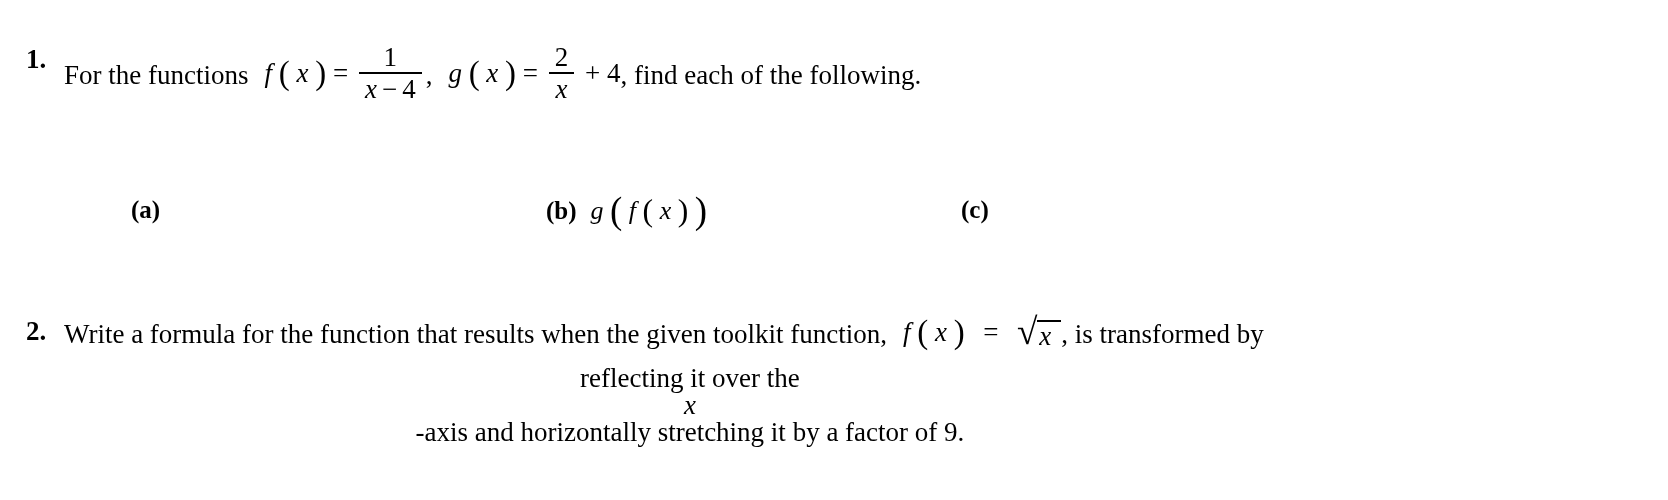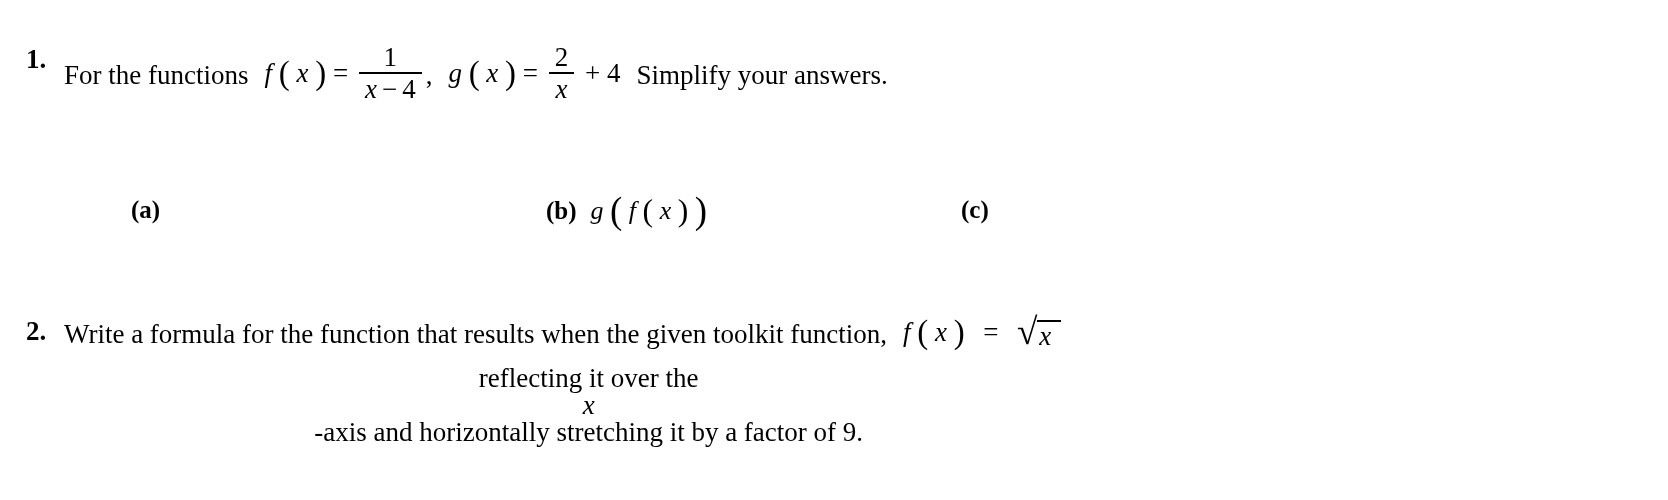--- a/index.html
+++ b/index.html
@@ -209,22 +209,22 @@
         <span class="mnum">=</span>
         <span class="frac">
           <span class="num mnum">2</span>
           <span class="bar"></span>
           <span class="den mvar">x</span>
         </span>
         <span class="mnum">+</span>
         <span class="mnum">4</span>
       </span>
 
+      <span class="stmt-text">, find each of the following.</span>
       <span class="sp-lg"></span>
-      <span class="stmt-text">Simplify your answers.</span>
     </div>
 
     <div class="subparts">
 
       <div class="subpart" id="subpart-a">
         <span class="sublabel">(a)</span>
       </div>
 
       <div class="subpart" id="subpart-b">
         <span class="sublabel">(b)</span>
@@ -260,20 +260,21 @@
             <span class="mvar">x</span>
             <span class="paren-mid">)</span>
             <span class="sp-sm"></span>
             <span class="mnum">=</span>
             <span class="sp-sm"></span>
             <span class="radical">
               <span class="sign">√</span>
               <span class="rad-body mvar">x</span>
             </span>
           </span>
+          <span class="stmt-text">, is transformed by</span>
         </div>
 
         <div class="p2-line p2-line-2">
           <span class="stmt-text">reflecting it over the</span>
           <span class="sp"></span>
           <span class="mvar">x</span>
           <span class="stmt-text">-axis and horizontally stretching it by a factor of 9.</span>
         </div>
 
       </div>

